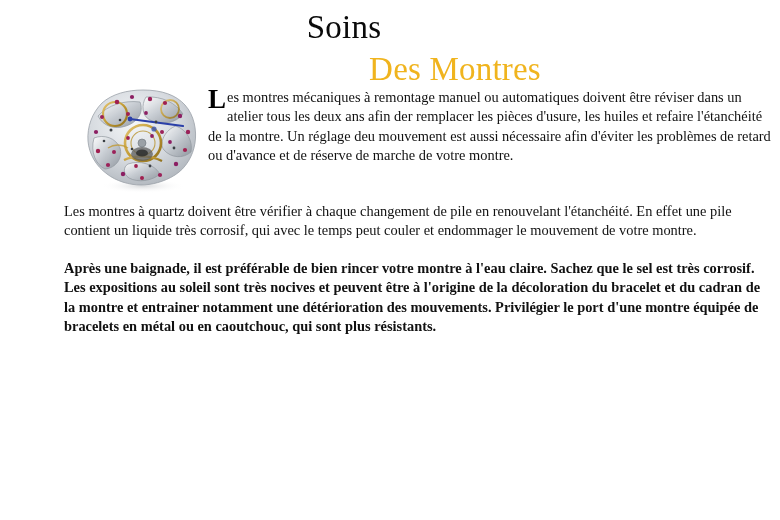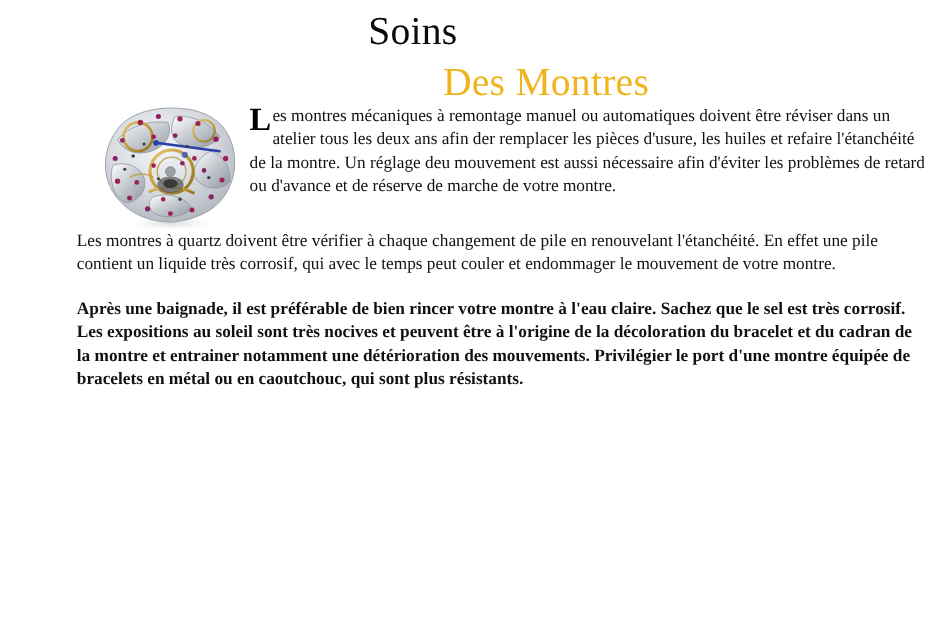--- a/index.html
+++ b/index.html
@@ -94,20 +94,21 @@
   .dropcap {
     float: left;
     font-size: 27px;
     line-height: 21px;
     font-weight: bold;
     padding-right: 1px;
     margin-top: 1px;
     color: #000000;
   }
   .para-2 {
+    margin-top: 10px;
     width: 708px;
   }
   .para-3 {
     margin-top: 18px;
     width: 708px;
     font-weight: bold;
   }
 </style>
 </head>
 <body>

